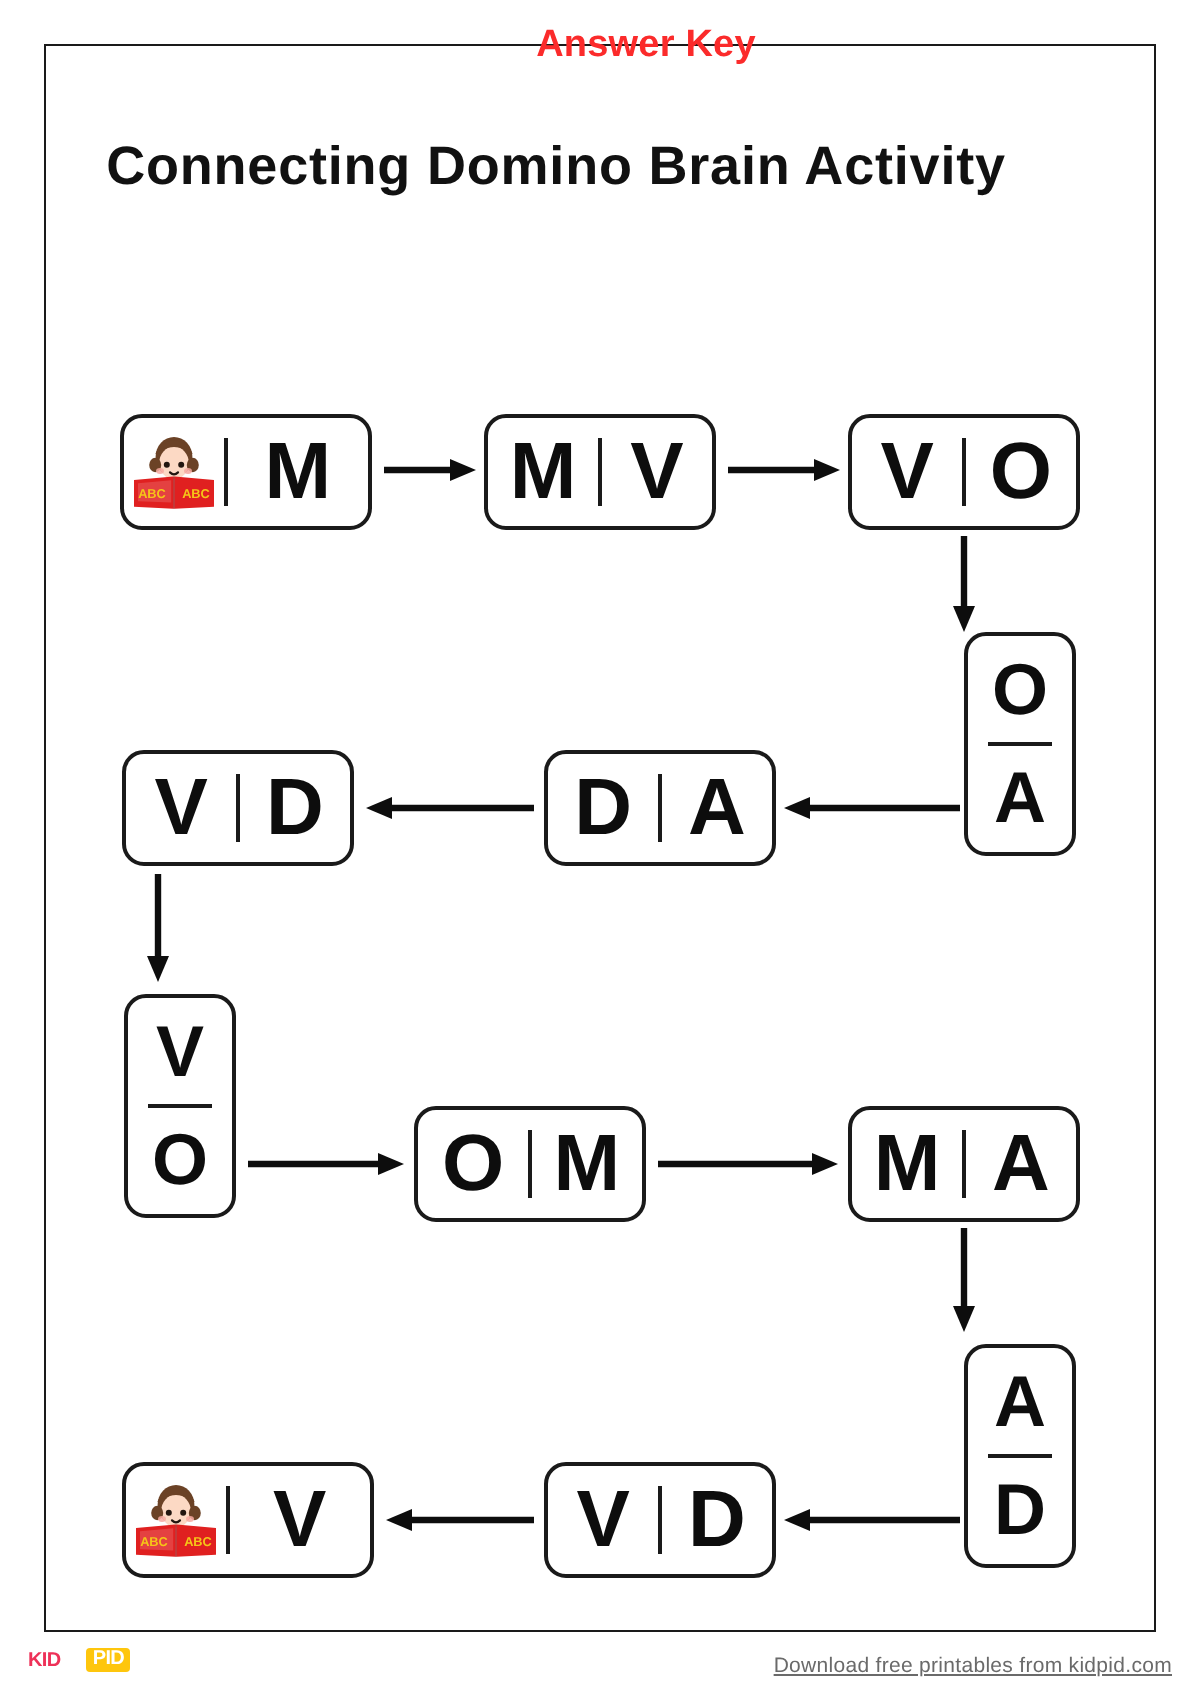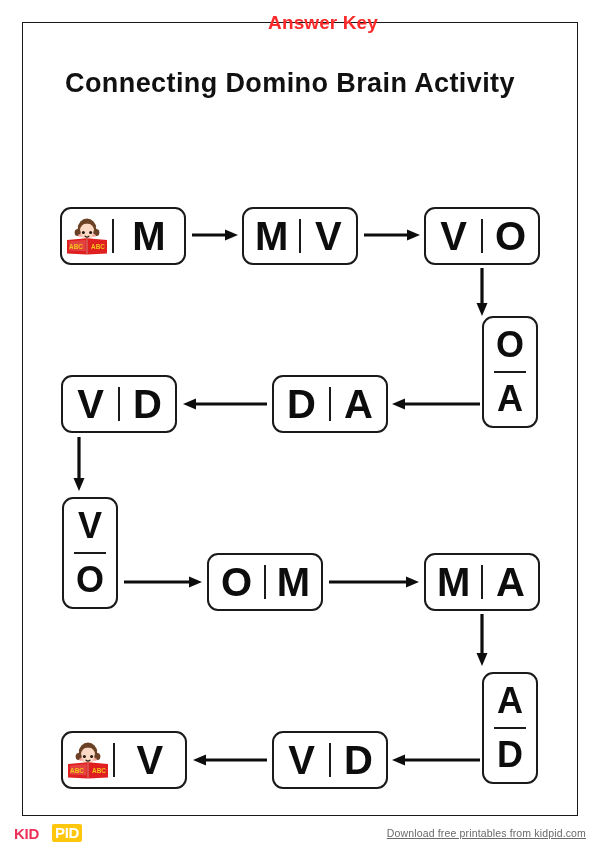--- a/index.html
+++ b/index.html
@@ -26,21 +26,21 @@
   #answer-key {
     position: absolute; left: 0; top: 12px; width: 100%;
     text-align: center;
     color: #fb2b2b;
     font-size: 19px;
     font-weight: bold;
     letter-spacing: .1px;
     margin-left: 23px;
   }
   #worksheet-title {
-    position: absolute; left: 52px; top: 62px; width: 476px;
+    position: absolute; left: 40px; top: 62px; width: 476px;
     text-align: center;
     color: #111111;
     font-size: 27px;
     font-weight: bold;
     line-height: 42px;
     letter-spacing: .4px;
   }
   
   .domino {
     position: absolute;
@@ -86,21 +86,21 @@
     margin: 0 2px;
   }
   
   .arrow { position: absolute; }
   .arrow svg { display: block; overflow: visible; }
   
   #footer { position: absolute; left: 0; top: 820px; width: 600px; height: 29px; }
   #logo {
     position: absolute; left: 14px; top: 4px;
     display: flex; align-items: center;
-    font-size: 15px; font-weight: bold;
+    font-size: 10px; font-weight: bold;
     letter-spacing: -.3px;
   }
   #logo-kid { color: #ee3158; }
   #logo-pid {
     color: #ffffff;
     background: #fec60d;
     padding: 0px 3px 1px 3px;
     border-radius: 2px;
     margin-left: 13px;
   }

